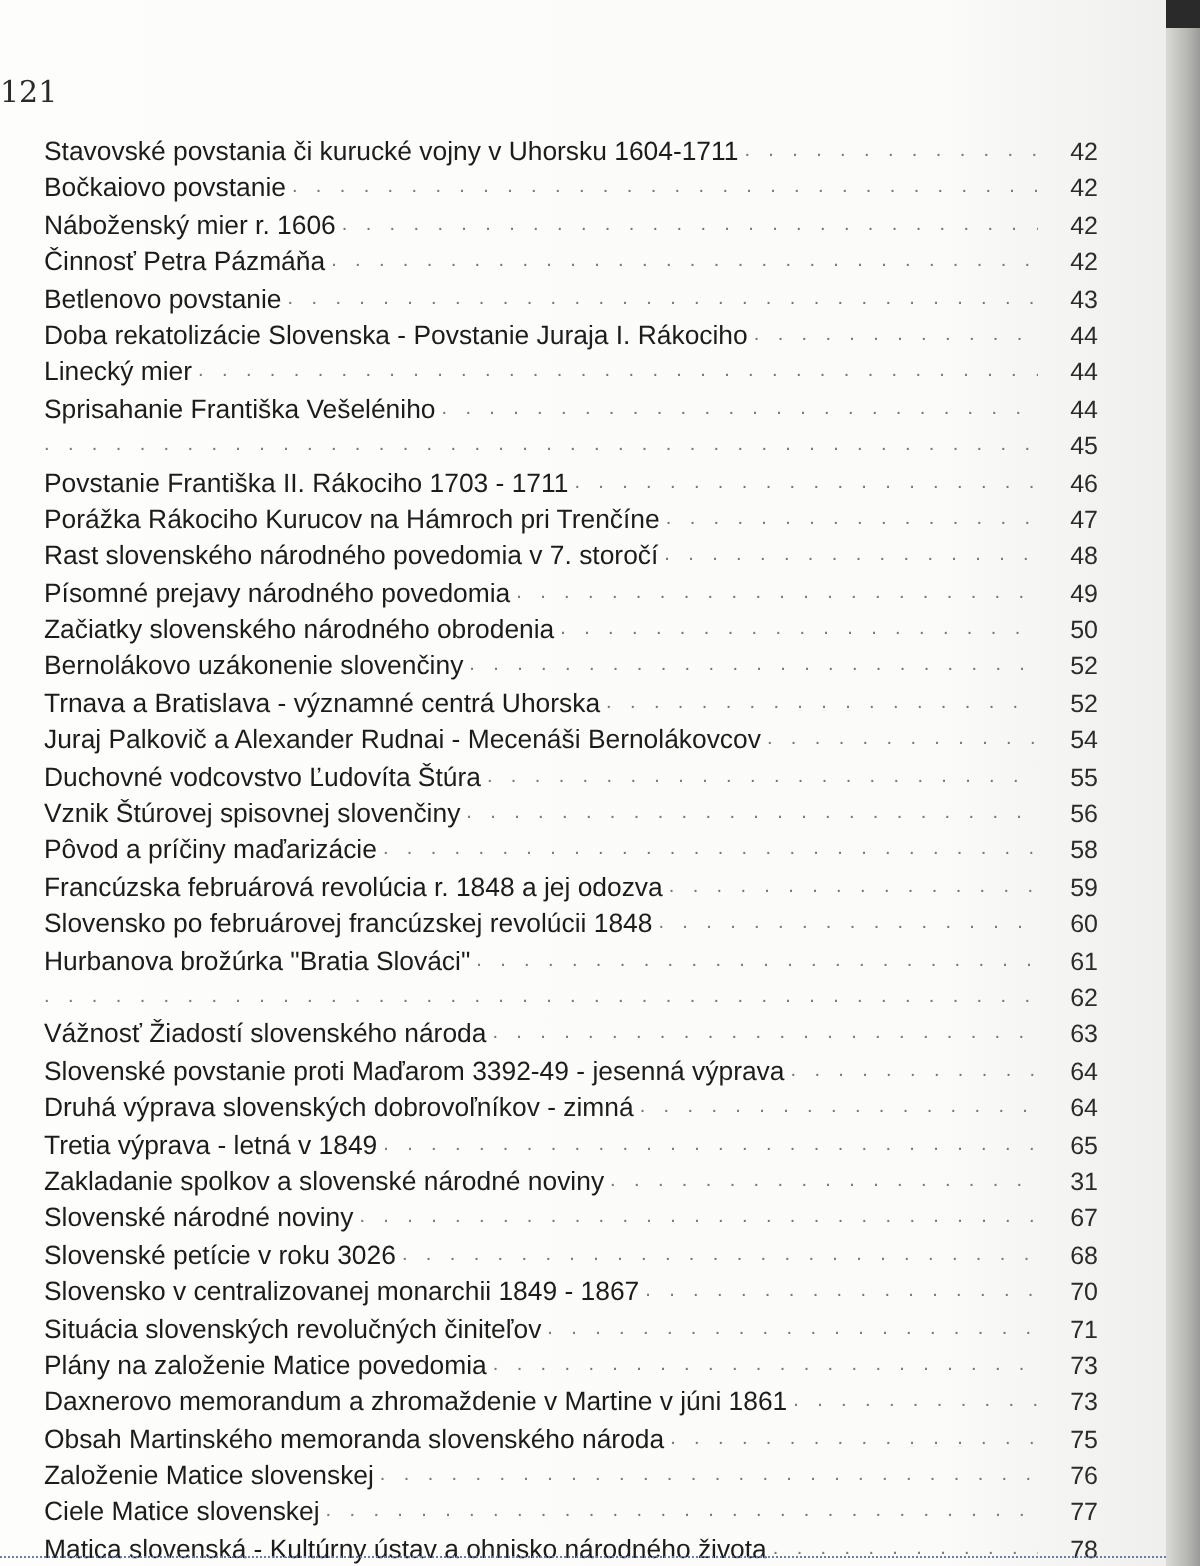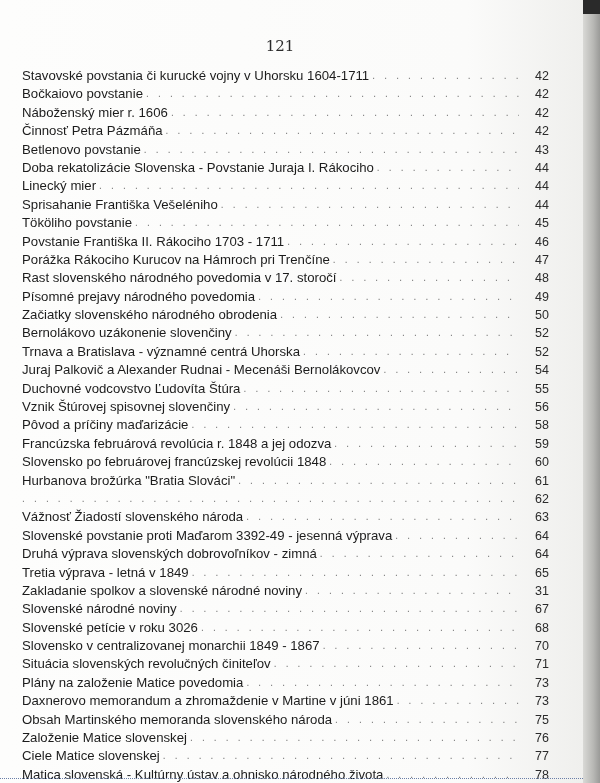--- a/index.html
+++ b/index.html
@@ -15,28 +15,28 @@
     background: linear-gradient(to right, #fdfdfc 0%, #fbfbfa 80%, #efefed 100%);
   }
   .edge {
     position: absolute; right: 0; top: 0; width: 17px; height: 783px;
     background: linear-gradient(to right, #d9d9d6, #b8b8b5 60%, #9a9a98);
   }
   .edge-top {
     position: absolute; right: 0; top: 0; width: 17px; height: 14px; background: #2a2a2a;
   }
   .page-number {
-    position: absolute; top: 37px; left: 0; width: 560px; text-align: center;
+    position: absolute; top: 37px; left: 0; width: 560px; 
     font-family: "DejaVu Serif", serif; font-size: 15px; color: #2a2a2a;
   }
   .toc {
     position: absolute; top: 67px; left: 22px; width: 527px;
   }
   .toc-row {
-    display: flex; align-items: flex-end; height: 18.4px;
+    display: flex; align-items: center; height: 18.4px;
     font-size: 13.2px; line-height: 18.4px; white-space: nowrap;
   }
   .toc-title { flex: 0 0 auto; padding-right: 3px; }
   .toc-dots {
     flex: 1 1 auto; overflow: hidden; color: #777;
     font-size: 10px; letter-spacing: 3.2px; margin-right: 8px;
   }
   .toc-dots::before {
     content: ". . . . . . . . . . . . . . . . . . . . . . . . . . . . . . . . . . . . . . . . . . . . . . . . . . . . . . . . . . . . . . . . . . . . . . . .";
   }
@@ -88,36 +88,35 @@
         <span class="toc-title">Linecký mier</span>
         <span class="toc-dots"></span>
         <span class="toc-page">44</span>
       </div>
       <div class="toc-row">
         <span class="toc-title">Sprisahanie Františka Vešeléniho</span>
         <span class="toc-dots"></span>
         <span class="toc-page">44</span>
       </div>
       <div class="toc-row">
-        <span class="toc-title">Tököliho povstanie</span>
         <span class="toc-dots"></span>
         <span class="toc-page">45</span>
       </div>
       <div class="toc-row">
         <span class="toc-title">Povstanie Františka II. Rákociho 1703 - 1711</span>
         <span class="toc-dots"></span>
         <span class="toc-page">46</span>
       </div>
       <div class="toc-row">
         <span class="toc-title">Porážka Rákociho Kurucov na Hámroch pri Trenčíne</span>
         <span class="toc-dots"></span>
         <span class="toc-page">47</span>
       </div>
       <div class="toc-row">
-        <span class="toc-title">Rast slovenského národného povedomia v 17. storočí</span>
+        <span class="toc-title">Rast slovenského národného povedomia v 7. storočí</span>
         <span class="toc-dots"></span>
         <span class="toc-page">48</span>
       </div>
       <div class="toc-row">
         <span class="toc-title">Písomné prejavy národného povedomia</span>
         <span class="toc-dots"></span>
         <span class="toc-page">49</span>
       </div>
       <div class="toc-row">
         <span class="toc-title">Začiatky slovenského národného obrodenia</span>

